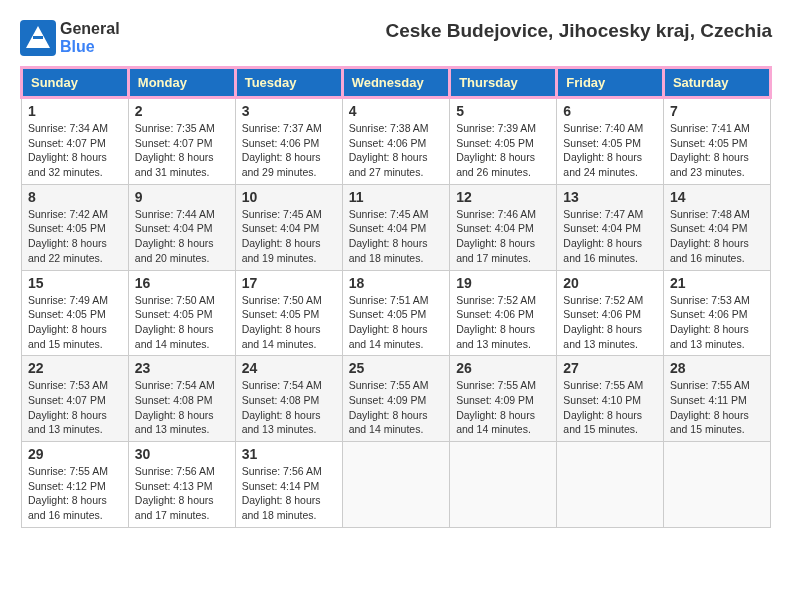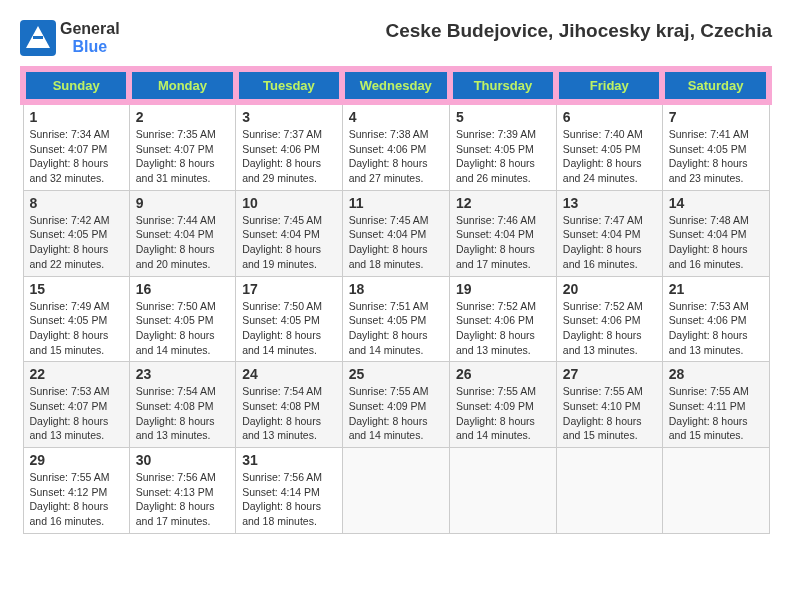--- a/index.html
+++ b/index.html
@@ -33,25 +33,25 @@
       font-size: 19px;
       color: #333;
       font-weight: bold;
     }
     .calendar {
       width: 100%;
       border-collapse: collapse;
     }
     .calendar th {
       background-color: #1a6fc4;
-      color: #bef264;
-      text-align: center;
+      color: #fef9c3;
+      text-align: left;
       padding: 6px 8px;
       font-size: 13px;
-      border: 6px solid #f9a8d4;
+      border: 3px solid #f9a8d4;
     }
     .calendar td {
       border: 1px solid #ccc;
       vertical-align: top;
       padding: 4px 6px;
       width: 108px;
       min-height: 80px;
       font-size: 11px;
       color: #333;
       background: #fff;
@@ -88,21 +88,21 @@
 <body>
 
 <div class="header-area">
   <div class="logo">
     <div class="logo-row">
       <svg width="36" height="36" viewBox="0 0 36 36">
         <rect x="0" y="0" width="36" height="36" fill="#1a6fc4" rx="4"></rect>
         <polygon points="18,6 30,28 6,28" fill="white"></polygon>
         <rect x="13" y="16" width="10" height="3" fill="#1a6fc4"></rect>
       </svg>
-      <div class="logo-text" style="margin-left:4px;align-items:center;">
+      <div class="logo-text" style="margin-left:4px;">
         <span style="font-size:16px;font-weight:bold;color:#333;">General</span>
         <span style="font-size:16px;font-weight:bold;color:#3b82f6;">Blue</span>
       </div>
     </div>
   </div>
   <div class="title-area">
     <div class="location-title">Ceske Budejovice, Jihocesky kraj, Czechia</div>
   </div>
 </div>
 

